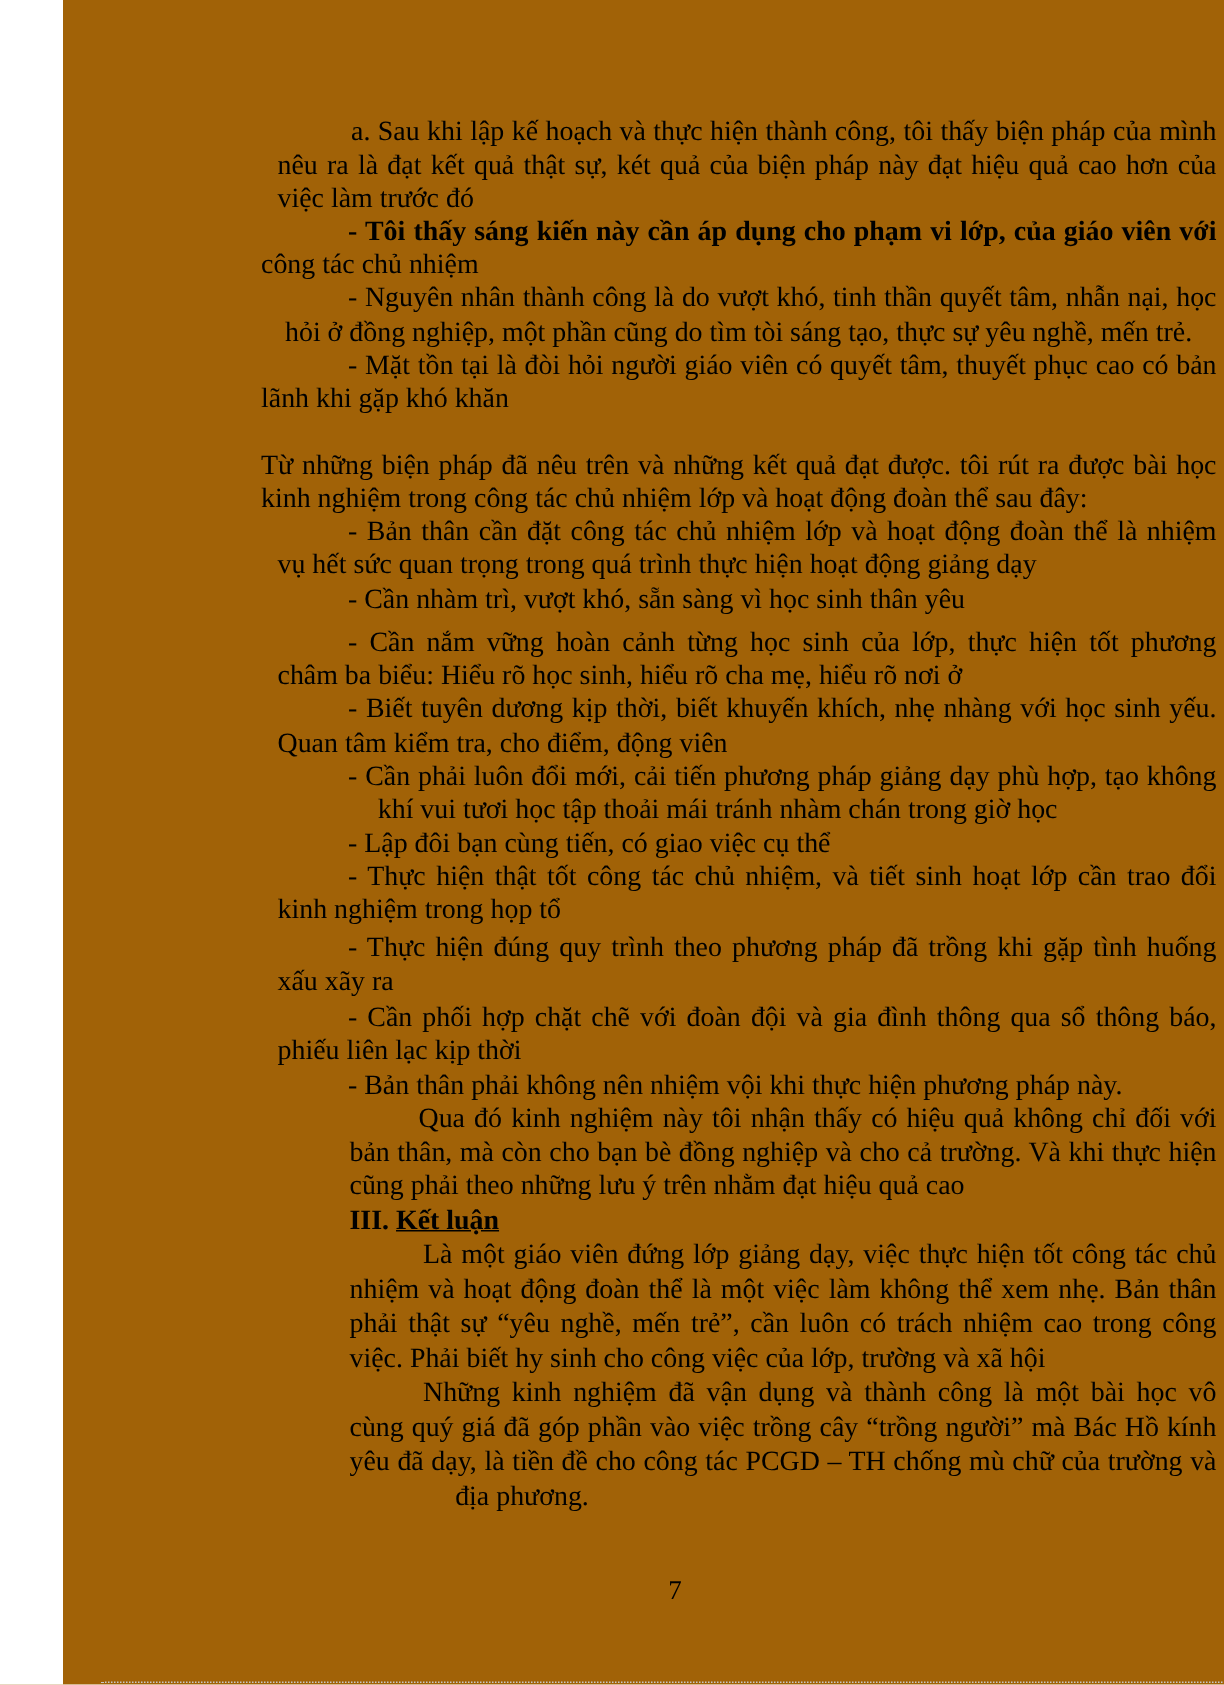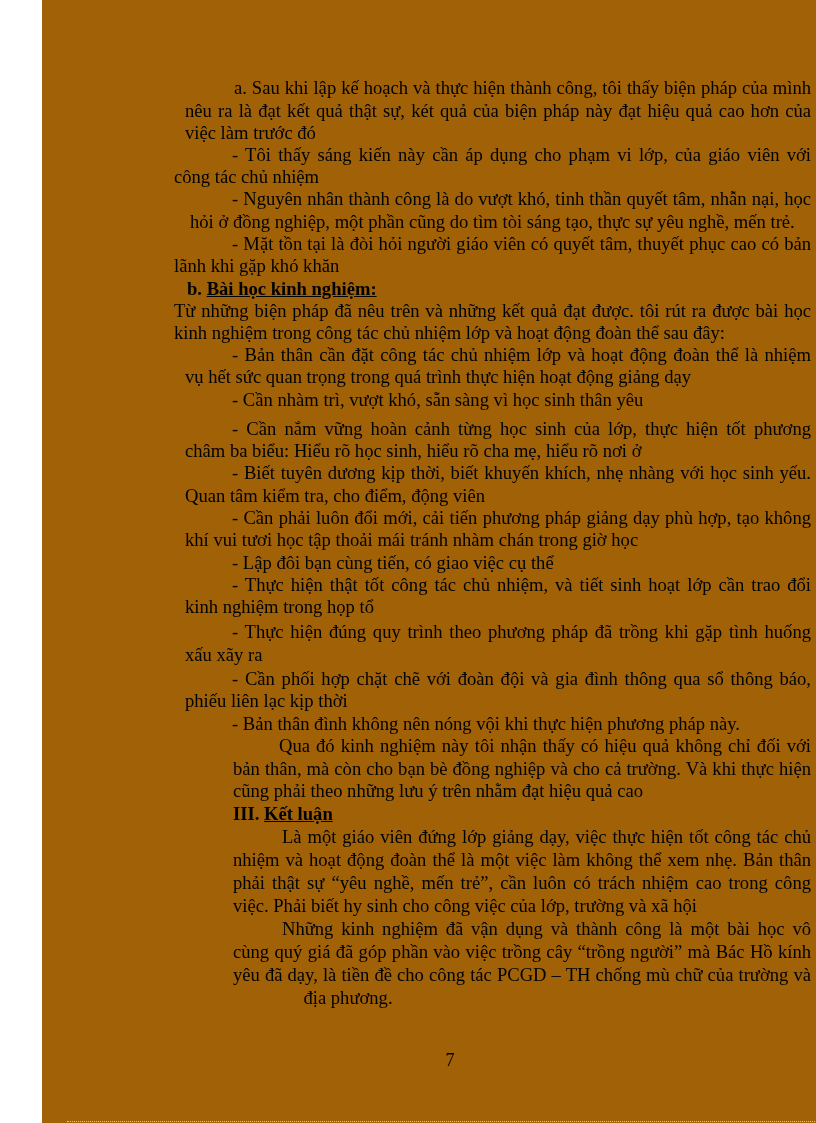--- a/index.html
+++ b/index.html
@@ -13,60 +13,57 @@
   .pagebreak { position:absolute; left:25px; right:25px; top:1121px; border-top:1px dotted #c8c8c8; }
 </style>
 </head>
 <body>
 
 <div class="page">
   <div id="lines">
       <div class="line just" style="left: 192px; top: 77px; width: 577px;">a. Sau khi lập kế hoạch và thực hiện thành công, tôi thấy biện pháp của mình</div>
       <div class="line just" style="left: 143px; top: 100px; width: 626px;">nêu ra là  đạt kết quả thật sự, két quả của biện pháp này đạt hiệu quả cao hơn của</div>
       <div class="line" style="left: 143px; top: 122px; width: 300px;">việc làm trước đó</div>
-      <div class="line just" style="left: 190px; top: 144px; width: 579px;">- Tôi thấy sáng kiến này cần áp dụng cho phạm vi lớp, của giáo viên với</div>
+      <div class="line just" style="left: 190px; top: 144px; width: 579px; font-weight: bold;">- Tôi thấy sáng kiến này cần áp dụng cho phạm vi lớp, của giáo viên với</div>
       <div class="line" style="left: 132px; top: 166px; width: 300px;">công tác chủ nhiệm</div>
       <div class="line just" style="left: 190px; top: 188px; width: 579px;">- Nguyên nhân thành công là do vượt khó, tinh thần quyết tâm, nhẫn nại, học</div>
       <div class="line" style="left: 148px; top: 211px; width: 637px;">hỏi ở đồng nghiệp, một phần cũng do tìm tòi sáng tạo, thực sự yêu nghề, mến trẻ.</div>
       <div class="line just" style="left: 190px; top: 233px; width: 579px;">- Mặt tồn tại là  đòi hỏi người giáo viên có quyết tâm, thuyết phục cao có bản</div>
       <div class="line" style="left: 132px; top: 255px; width: 300px;">lãnh khi gặp khó khăn</div>
       <div class="line just" style="left: 132px; top: 300px; width: 637px;">Từ những biện pháp đã nêu trên và những kết quả đạt được. tôi rút ra được bài học</div>
       <div class="line" style="left: 132px; top: 322px; width: 600px;">kinh nghiệm  trong công tác chủ nhiệm lớp và hoạt động đoàn thể sau đây:</div>
       <div class="line just" style="left: 190px; top: 344px; width: 579px;">- Bản thân  cần đặt công tác chủ nhiệm  lớp và hoạt động đoàn thể là nhiệm</div>
       <div class="line" style="left: 143px; top: 366px; width: 560px;">vụ hết sức quan trọng trong quá trình thực hiện hoạt động giảng  dạy</div>
       <div class="line" style="left: 190px; top: 389px; width: 450px;">- Cần nhàm trì, vượt khó, sẵn sàng vì học sinh thân yêu</div>
       <div class="line just" style="left: 190px; top: 418px; width: 579px;">- Cần nắm vững hoàn cảnh từng học sinh của lớp, thực hiện tốt phương</div>
       <div class="line" style="left: 143px; top: 440px; width: 500px;">châm ba biểu: Hiểu rõ học sinh, hiểu rõ cha mẹ, hiểu rõ nơi ở</div>
       <div class="line just" style="left: 190px; top: 462px; width: 579px;">- Biết tuyên dương kịp thời, biết khuyến khích, nhẹ nhàng với học sinh yếu.</div>
       <div class="line" style="left: 143px; top: 485px; width: 400px;">Quan tâm kiểm tra, cho điểm,  động viên</div>
       <div class="line just" style="left: 190px; top: 507px; width: 579px;">- Cần phải luôn đổi mới, cải tiến phương pháp giảng  dạy phù hợp, tạo không</div>
-      <div class="line" style="left: 143px; top: 529px; width: 520px;">khí vui tươi học tập thoải mái tránh nhàm chán trong giờ học</div>
+      <div class="line" style="left: 143px; top: 529px; width: 520px; text-align: right;">khí vui tươi học tập thoải mái tránh nhàm chán trong giờ học</div>
       <div class="line" style="left: 190px; top: 552px; width: 400px;">- Lập đôi bạn cùng tiến,  có giao việc  cụ thể</div>
       <div class="line just" style="left: 190px; top: 574px; width: 579px;">- Thực hiện thật tốt công tác chủ nhiệm, và tiết sinh hoạt lớp cần trao đổi</div>
       <div class="line" style="left: 143px; top: 596px; width: 300px;">kinh nghiệm  trong họp tổ</div>
       <div class="line just" style="left: 190px; top: 621px; width: 579px;">- Thực hiện  đúng quy trình theo phương pháp đã trồng khi  gặp tình huống</div>
       <div class="line" style="left: 143px; top: 644px; width: 200px;">xấu xãy ra</div>
       <div class="line just" style="left: 190px; top: 668px; width: 579px;">- Cần phối hợp chặt chẽ với  đoàn đội và gia  đình thông qua sổ thông báo,</div>
       <div class="line" style="left: 143px; top: 690px; width: 300px;">phiếu liên lạc kịp thời</div>
-      <div class="line" style="left: 190px; top: 713px; width: 560px;">- Bản thân đình không nên nóng vội khi thực hiện phương pháp này.</div>
+      <div class="line" style="left: 190px; top: 713px; width: 560px;">- Bản thân phải không nên nhiệm vội khi thực hiện phương pháp này.</div>
       <div class="line just" style="left: 237px; top: 735px; width: 532px;">Qua đó kinh nghiệm này tôi nhận thấy có hiệu quả không chỉ đối với</div>
       <div class="line just" style="left: 191px; top: 758px; width: 578px;">bản thân, mà còn cho bạn bè đồng nghiệp và cho cả trường. Và khi thực hiện</div>
       <div class="line" style="left: 191px; top: 780px; width: 500px;">cũng phải theo những lưu ý trên nhằm đạt hiệu  quả cao</div>
       <div class="line just" style="left: 240px; top: 826px; width: 529px;">Là một giáo viên đứng lớp giảng  dạy, việc thực hiện tốt công tác chủ</div>
       <div class="line just" style="left: 191px; top: 849px; width: 578px;">nhiệm và hoạt động đoàn thể là một việc làm không thể xem nhẹ. Bản thân</div>
       <div class="line just" style="left: 191px; top: 872px; width: 578px;">phải thật sự “yêu nghề, mến trẻ”, cần luôn có trách nhiệm  cao trong công</div>
       <div class="line" style="left: 191px; top: 895px; width: 560px;">việc. Phải biết hy sinh cho công việc của lớp, trường và xã hội</div>
       <div class="line just" style="left: 240px; top: 918px; width: 529px;">Những kinh nghiệm  đã vận dụng và thành công là một bài học vô</div>
       <div class="line just" style="left: 191px; top: 941px; width: 578px;">cùng quý giá  đã góp phần vào việc trồng cây “trồng người”  mà Bác Hồ kính</div>
       <div class="line just" style="left: 191px; top: 964px; width: 578px;">yêu đã dạy, là tiền đề cho công tác PCGD – TH chống mù chữ của trường và</div>
       <div class="line" style="left: 206px; top: 987px; width: 200px; text-align: center;">địa phương.</div>
     </div>
 
-  <div class="line bold" id="h0" style="left: 145px; top: 278px;">
-    <span>b. </span><span class="u">Bài học kinh nghiệm:</span>
-  </div>
   <div class="line bold" id="h1" style="left: 191px; top: 803px;">
     <span>III. </span><span class="u">Kết luận</span>
   </div>
 
   <div class="pagenum">7</div>
   <div class="pagebreak"></div>
 </div>
 
 </body></html>

